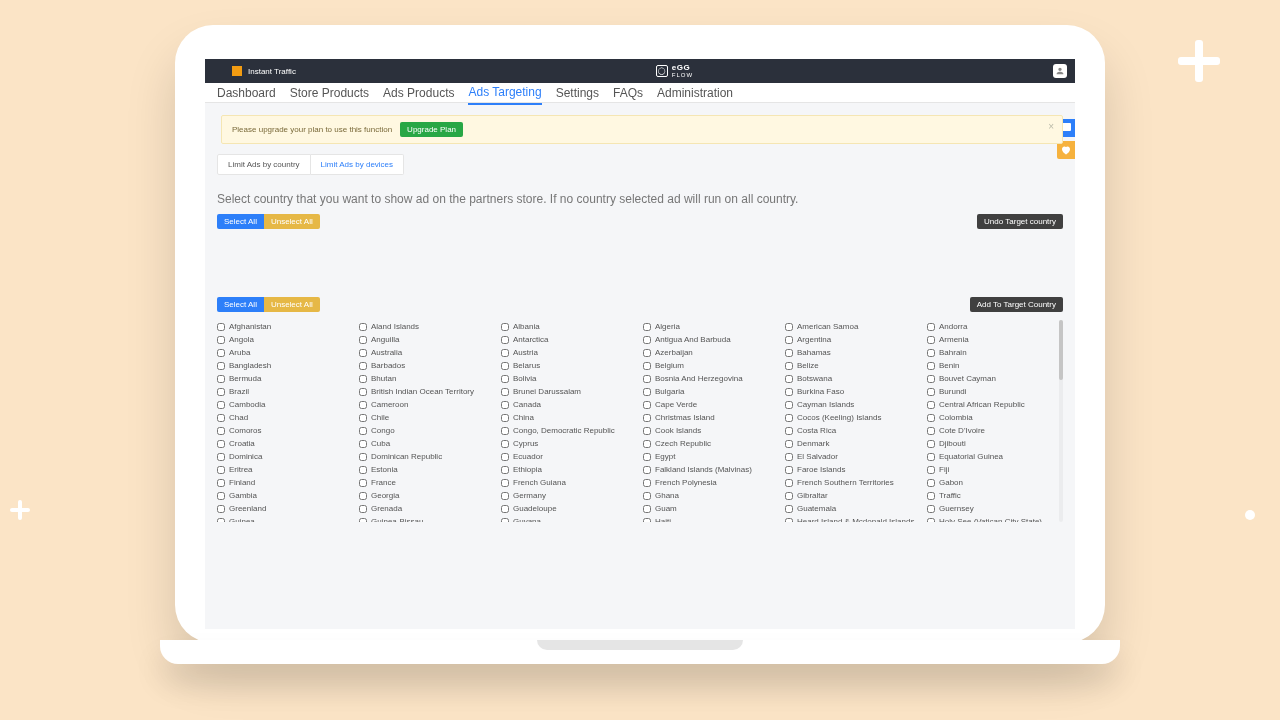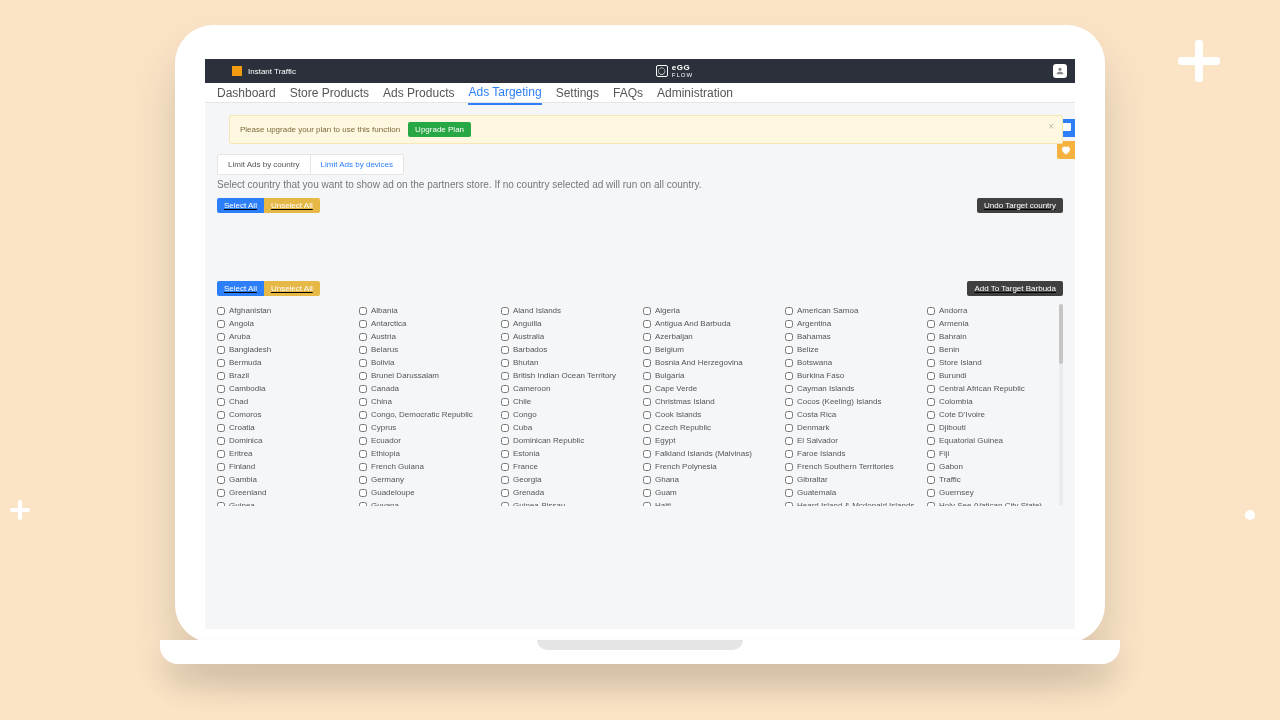--- a/index.html
+++ b/index.html
@@ -88,21 +88,21 @@
     display:flex;
     gap: 14px;
     height: 20px;
     align-items:center;
   }
   .navtabs .tab { font-size:12px; color:#555; cursor:pointer; padding: 4px 0; }
   .navtabs .tab.active { color:#2d7ff9; border-bottom:2px solid #2d7ff9; }
 
   
   .alert {
-    margin: 12px 12px 10px 24px;
+    margin: 12px 12px 10px 16px;
     background: #fff8e1;
     border: 1px solid #f5e6b3;
     border-radius: 2px;
     padding: 6px 10px;
     display:flex;
     align-items:center;
     gap: 8px;
     position: relative;
   }
   .alert-text { color:#7a6a3a; font-size:8px; }
@@ -120,23 +120,23 @@
 
   
   .limit-tabs { margin: 0 12px; display:flex;align-items:flex-end; }
   .limit-tab {
     font-size:8px; padding: 5px 10px; background:#fff; border:1px solid #e5e5e5;
     cursor:pointer; color:#555;
   }
   .limit-tab:first-child { border-radius:2px 0 0 2px; }
   .limit-tab:last-child  { border-radius:0 2px 2px 0; border-left:none; color:#2d7ff9; }
 
-  .helper { margin: 4px 12px 8px 12px; color:#777; font-size:10px; }
-
-  .row-actions { margin: 0 12px 8px 12px; display:flex; align-items:center; justify-content:space-between;text-decoration:underline; }
+  .helper { margin: 17px 12px 8px 12px; color:#777; font-size:12px; }
+
+  .row-actions { margin: 0 12px 8px 12px; display:flex; align-items:center; justify-content:space-between; }
   .btn { border:none; font-size:8px; padding:3px 7px; color:#fff; cursor:pointer; border-radius:2px; }
   .btn-blue { background:#2d7ff9; }
   .btn-yellow { background:#e6b846; }
   .btn-red { background:#404040; }
   .btn-group { display:flex; gap:0; }
   .btn-group .btn { border-radius:0; }
   .btn-group .btn:first-child { border-radius:2px 0 0 2px; }
   .btn-group .btn:last-child  { border-radius:0 2px 2px 0; }
 
   .section-label { margin: 0 12px 8px 12px; color:#555; font-size:8px; }
@@ -244,21 +244,21 @@
     </div>
 
 
     <div class="gap-block"></div>
 
     <div class="row-actions">
       <div class="btn-group">
         <button class="btn btn-blue">Select All</button>
         <button class="btn btn-yellow">Unselect All</button>
       </div>
-      <button class="btn btn-red">Add To Target Barbuda</button>
+      <button class="btn btn-red">Add To Target Country</button>
     </div>
 
     <div class="country-area">
       <div class="country-scroll">
         <div class="country-grid" id="country-grid">
             <div class="col">
               <label class="c-item">
                 <input type="checkbox" style="">
                 <span>Afghanistan</span>
               </label>
@@ -319,147 +319,147 @@
                 <span>Greenland</span>
               </label>
               <label class="c-item">
                 <input type="checkbox" style="">
                 <span>Guinea</span>
               </label>
             </div>
             <div class="col">
               <label class="c-item">
                 <input type="checkbox" style="">
-                <span>Albania</span>
-              </label>
-              <label class="c-item">
-                <input type="checkbox" style="">
-                <span>Antarctica</span>
-              </label>
-              <label class="c-item">
-                <input type="checkbox" style="">
-                <span>Austria</span>
-              </label>
-              <label class="c-item">
-                <input type="checkbox" style="">
-                <span>Belarus</span>
-              </label>
-              <label class="c-item">
-                <input type="checkbox" style="">
-                <span>Bolivia</span>
-              </label>
-              <label class="c-item">
-                <input type="checkbox" style="">
-                <span>Brunei Darussalam</span>
-              </label>
-              <label class="c-item">
-                <input type="checkbox" style="">
-                <span>Canada</span>
-              </label>
-              <label class="c-item">
-                <input type="checkbox" style="">
-                <span>China</span>
-              </label>
-              <label class="c-item">
-                <input type="checkbox" style="">
-                <span>Congo, Democratic Republic</span>
-              </label>
-              <label class="c-item">
-                <input type="checkbox" style="">
-                <span>Cyprus</span>
-              </label>
-              <label class="c-item">
-                <input type="checkbox" style="">
-                <span>Ecuador</span>
-              </label>
-              <label class="c-item">
-                <input type="checkbox" style="">
-                <span>Ethiopia</span>
-              </label>
-              <label class="c-item">
-                <input type="checkbox" style="">
-                <span>French Guiana</span>
-              </label>
-              <label class="c-item">
-                <input type="checkbox" style="">
-                <span>Germany</span>
-              </label>
-              <label class="c-item">
-                <input type="checkbox" style="">
-                <span>Guadeloupe</span>
-              </label>
-              <label class="c-item">
-                <input type="checkbox" style="">
-                <span>Guyana</span>
+                <span>Aland Islands</span>
+              </label>
+              <label class="c-item">
+                <input type="checkbox" style="">
+                <span>Anguilla</span>
+              </label>
+              <label class="c-item">
+                <input type="checkbox" style="">
+                <span>Australia</span>
+              </label>
+              <label class="c-item">
+                <input type="checkbox" style="">
+                <span>Barbados</span>
+              </label>
+              <label class="c-item">
+                <input type="checkbox" style="">
+                <span>Bhutan</span>
+              </label>
+              <label class="c-item">
+                <input type="checkbox" style="">
+                <span>British Indian Ocean Territory</span>
+              </label>
+              <label class="c-item">
+                <input type="checkbox" style="">
+                <span>Cameroon</span>
+              </label>
+              <label class="c-item">
+                <input type="checkbox" style="">
+                <span>Chile</span>
+              </label>
+              <label class="c-item">
+                <input type="checkbox" style="">
+                <span>Congo</span>
+              </label>
+              <label class="c-item">
+                <input type="checkbox" style="">
+                <span>Cuba</span>
+              </label>
+              <label class="c-item">
+                <input type="checkbox" style="">
+                <span>Dominican Republic</span>
+              </label>
+              <label class="c-item">
+                <input type="checkbox" style="">
+                <span>Estonia</span>
+              </label>
+              <label class="c-item">
+                <input type="checkbox" style="">
+                <span>France</span>
+              </label>
+              <label class="c-item">
+                <input type="checkbox" style="">
+                <span>Georgia</span>
+              </label>
+              <label class="c-item">
+                <input type="checkbox" style="">
+                <span>Grenada</span>
+              </label>
+              <label class="c-item">
+                <input type="checkbox" style="">
+                <span>Guinea-Bissau</span>
               </label>
             </div>
             <div class="col">
               <label class="c-item">
                 <input type="checkbox" style="">
-                <span>Aland Islands</span>
-              </label>
-              <label class="c-item">
-                <input type="checkbox" style="">
-                <span>Anguilla</span>
-              </label>
-              <label class="c-item">
-                <input type="checkbox" style="">
-                <span>Australia</span>
-              </label>
-              <label class="c-item">
-                <input type="checkbox" style="">
-                <span>Barbados</span>
-              </label>
-              <label class="c-item">
-                <input type="checkbox" style="">
-                <span>Bhutan</span>
-              </label>
-              <label class="c-item">
-                <input type="checkbox" style="">
-                <span>British Indian Ocean Territory</span>
-              </label>
-              <label class="c-item">
-                <input type="checkbox" style="">
-                <span>Cameroon</span>
-              </label>
-              <label class="c-item">
-                <input type="checkbox" style="">
-                <span>Chile</span>
-              </label>
-              <label class="c-item">
-                <input type="checkbox" style="">
-                <span>Congo</span>
-              </label>
-              <label class="c-item">
-                <input type="checkbox" style="">
-                <span>Cuba</span>
-              </label>
-              <label class="c-item">
-                <input type="checkbox" style="">
-                <span>Dominican Republic</span>
-              </label>
-              <label class="c-item">
-                <input type="checkbox" style="">
-                <span>Estonia</span>
-              </label>
-              <label class="c-item">
-                <input type="checkbox" style="">
-                <span>France</span>
-              </label>
-              <label class="c-item">
-                <input type="checkbox" style="">
-                <span>Georgia</span>
-              </label>
-              <label class="c-item">
-                <input type="checkbox" style="">
-                <span>Grenada</span>
-              </label>
-              <label class="c-item">
-                <input type="checkbox" style="">
-                <span>Guinea-Bissau</span>
+                <span>Albania</span>
+              </label>
+              <label class="c-item">
+                <input type="checkbox" style="">
+                <span>Antarctica</span>
+              </label>
+              <label class="c-item">
+                <input type="checkbox" style="">
+                <span>Austria</span>
+              </label>
+              <label class="c-item">
+                <input type="checkbox" style="">
+                <span>Belarus</span>
+              </label>
+              <label class="c-item">
+                <input type="checkbox" style="">
+                <span>Bolivia</span>
+              </label>
+              <label class="c-item">
+                <input type="checkbox" style="">
+                <span>Brunei Darussalam</span>
+              </label>
+              <label class="c-item">
+                <input type="checkbox" style="">
+                <span>Canada</span>
+              </label>
+              <label class="c-item">
+                <input type="checkbox" style="">
+                <span>China</span>
+              </label>
+              <label class="c-item">
+                <input type="checkbox" style="">
+                <span>Congo, Democratic Republic</span>
+              </label>
+              <label class="c-item">
+                <input type="checkbox" style="">
+                <span>Cyprus</span>
+              </label>
+              <label class="c-item">
+                <input type="checkbox" style="">
+                <span>Ecuador</span>
+              </label>
+              <label class="c-item">
+                <input type="checkbox" style="">
+                <span>Ethiopia</span>
+              </label>
+              <label class="c-item">
+                <input type="checkbox" style="">
+                <span>French Guiana</span>
+              </label>
+              <label class="c-item">
+                <input type="checkbox" style="">
+                <span>Germany</span>
+              </label>
+              <label class="c-item">
+                <input type="checkbox" style="">
+                <span>Guadeloupe</span>
+              </label>
+              <label class="c-item">
+                <input type="checkbox" style="">
+                <span>Guyana</span>
               </label>
             </div>
             <div class="col">
               <label class="c-item">
                 <input type="checkbox" style="">
                 <span>Algeria</span>
               </label>
               <label class="c-item">
                 <input type="checkbox" style="">
                 <span>Antigua And Barbuda</span>
@@ -599,21 +599,21 @@
               <label class="c-item">
                 <input type="checkbox" style="">
                 <span>Bahrain</span>
               </label>
               <label class="c-item">
                 <input type="checkbox" style="">
                 <span>Benin</span>
               </label>
               <label class="c-item">
                 <input type="checkbox" style="">
-                <span>Store Island</span>
+                <span>Bouvet Cayman</span>
               </label>
               <label class="c-item">
                 <input type="checkbox" style="">
                 <span>Burundi</span>
               </label>
               <label class="c-item">
                 <input type="checkbox" style="">
                 <span>Central African Republic</span>
               </label>
               <label class="c-item">

